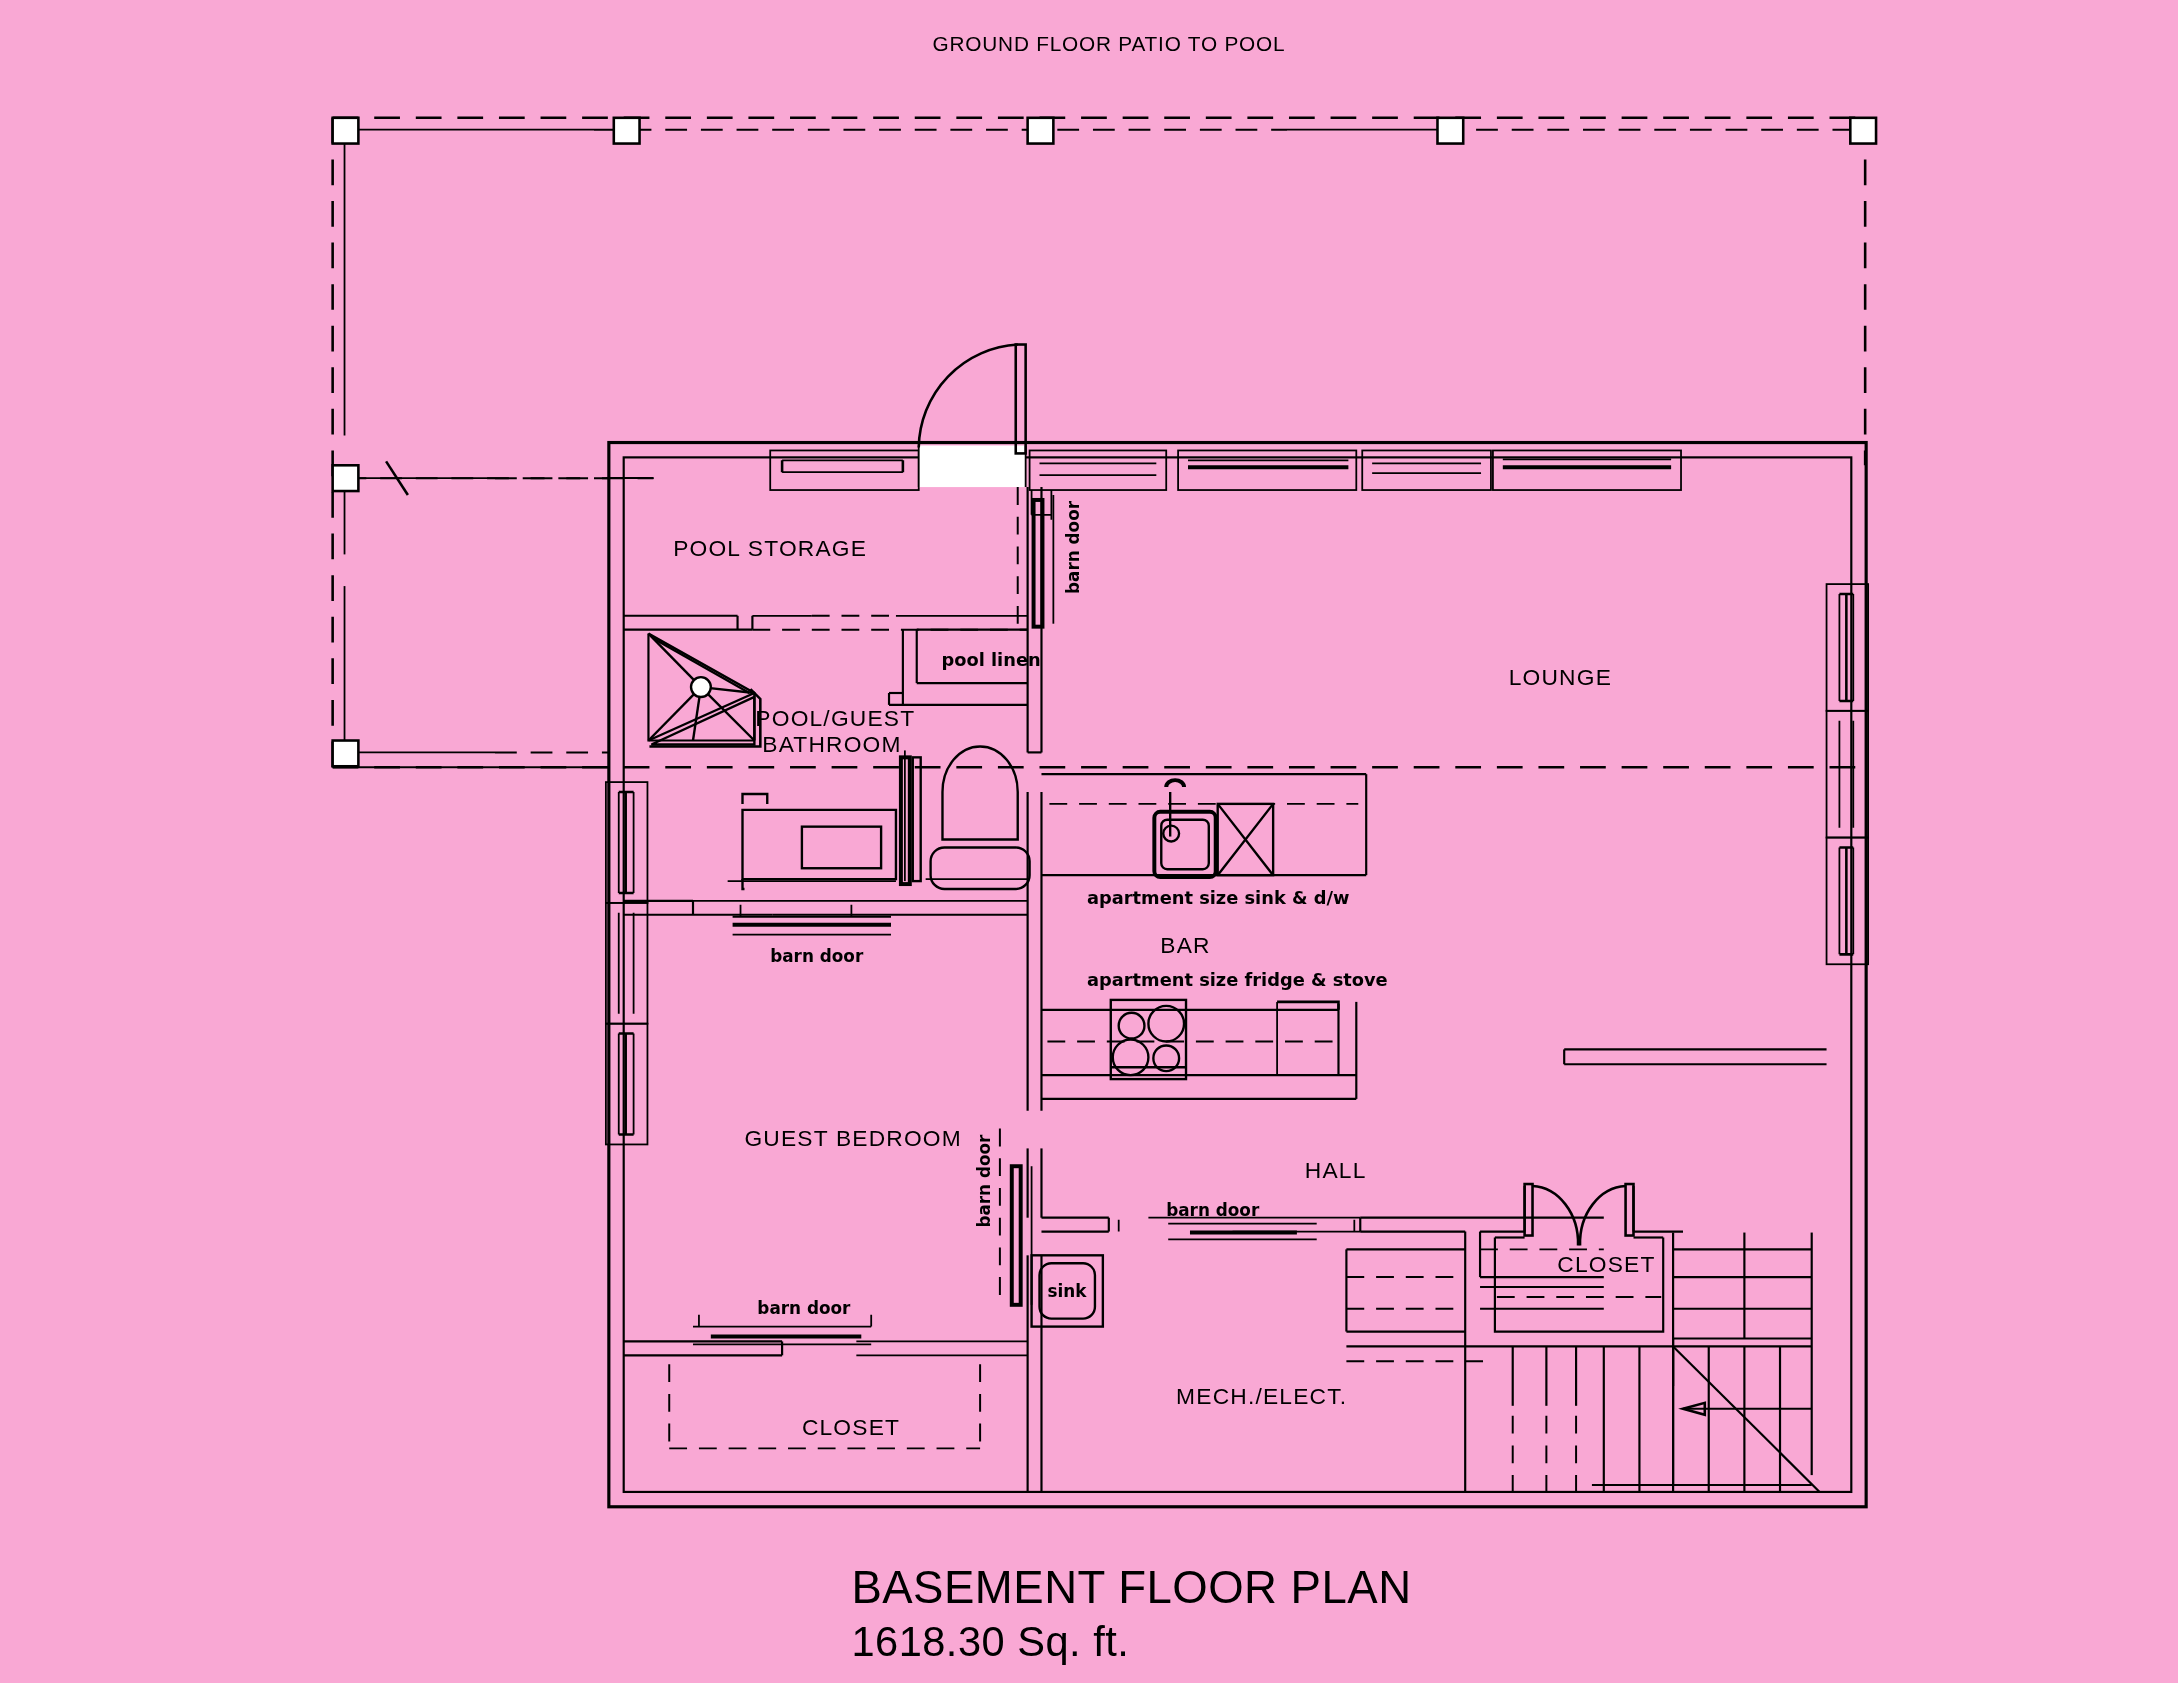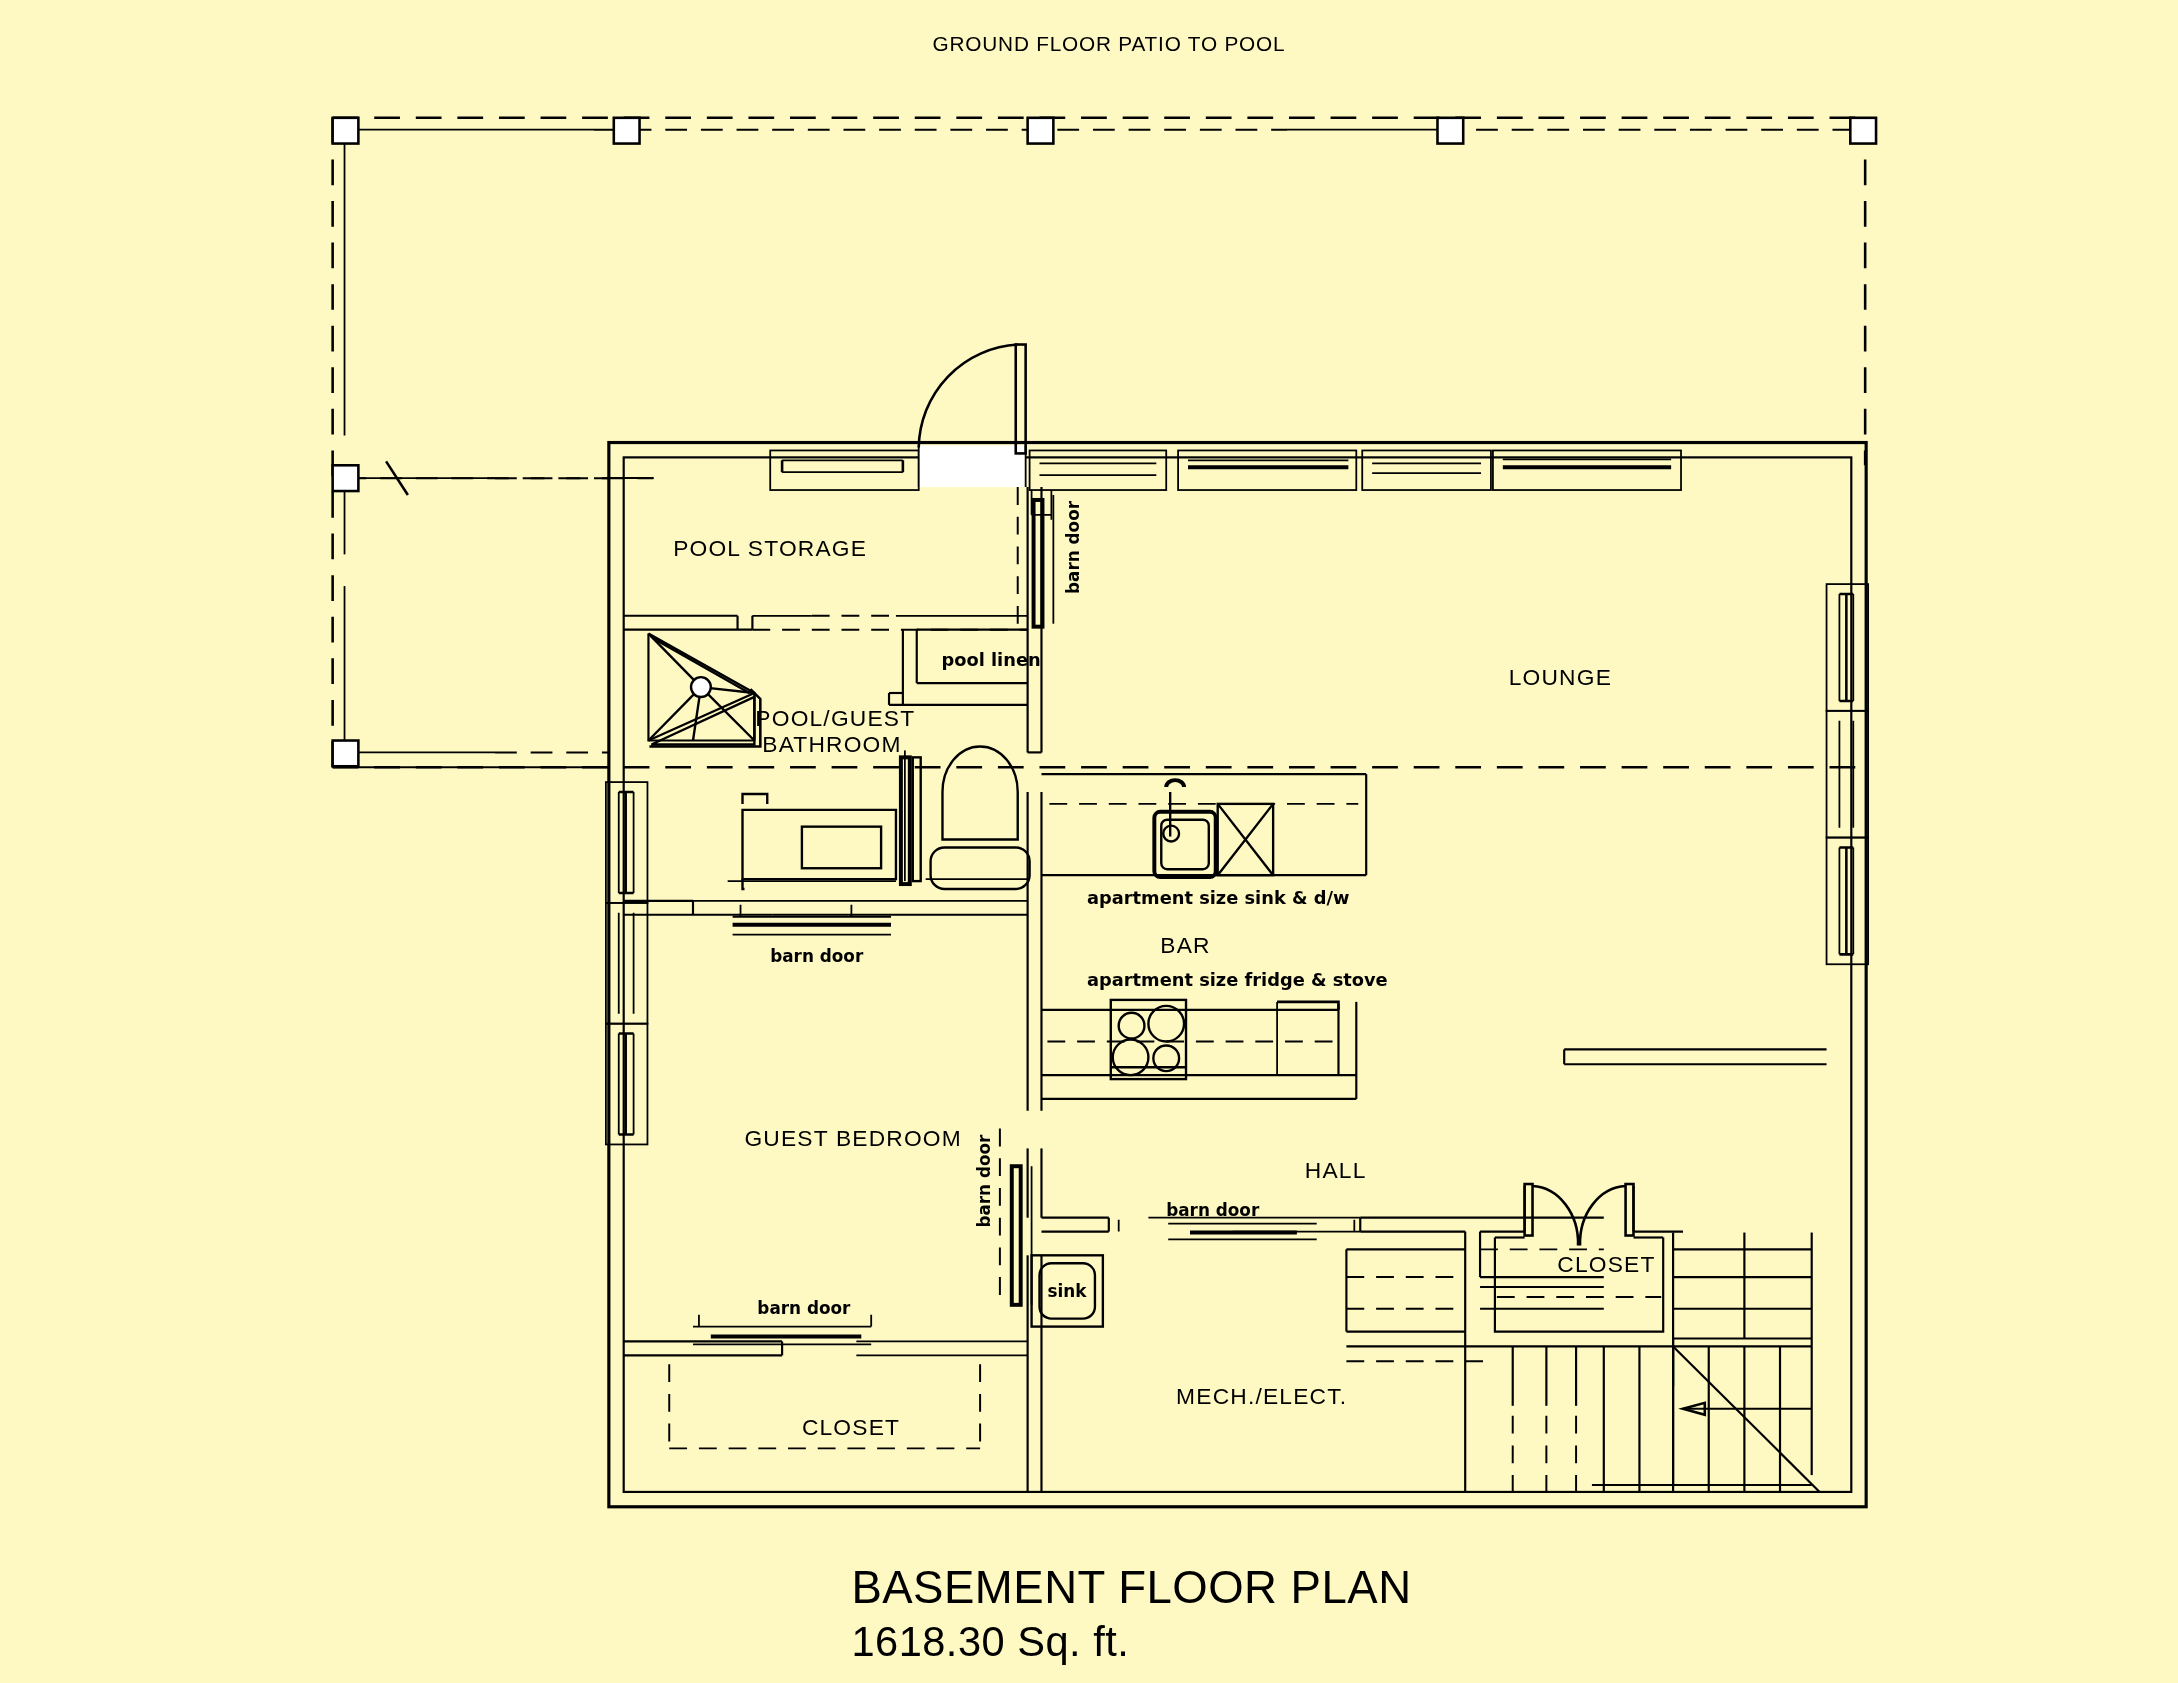--- a/index.html
+++ b/index.html
@@ -4,21 +4,21 @@
 <style>
   html, body {
     margin: 0;
     padding: 0;
     background: #ffffff;
   }
   #plan-root {
     position: relative;
     width: 2178px;
     height: 1683px;
-    background: #fef9c3;
+    background: #f9a8d4;
     font-family: "Liberation Sans", sans-serif;
     overflow: hidden;
   }
   svg.plan-svg {
     position: absolute;
     top: 0; left: 0;
     width: 2178px;
     height: 1683px;
   }
   

